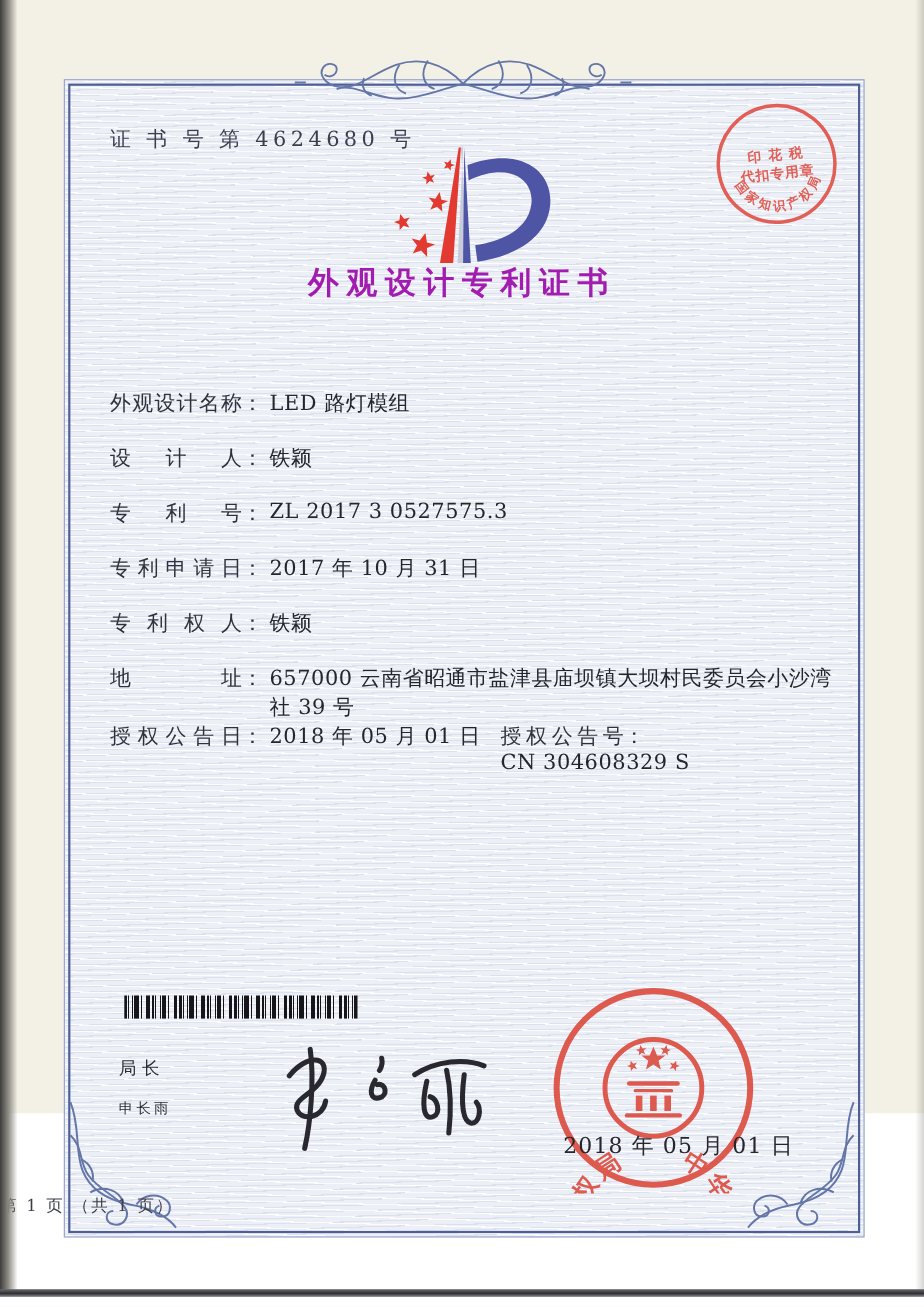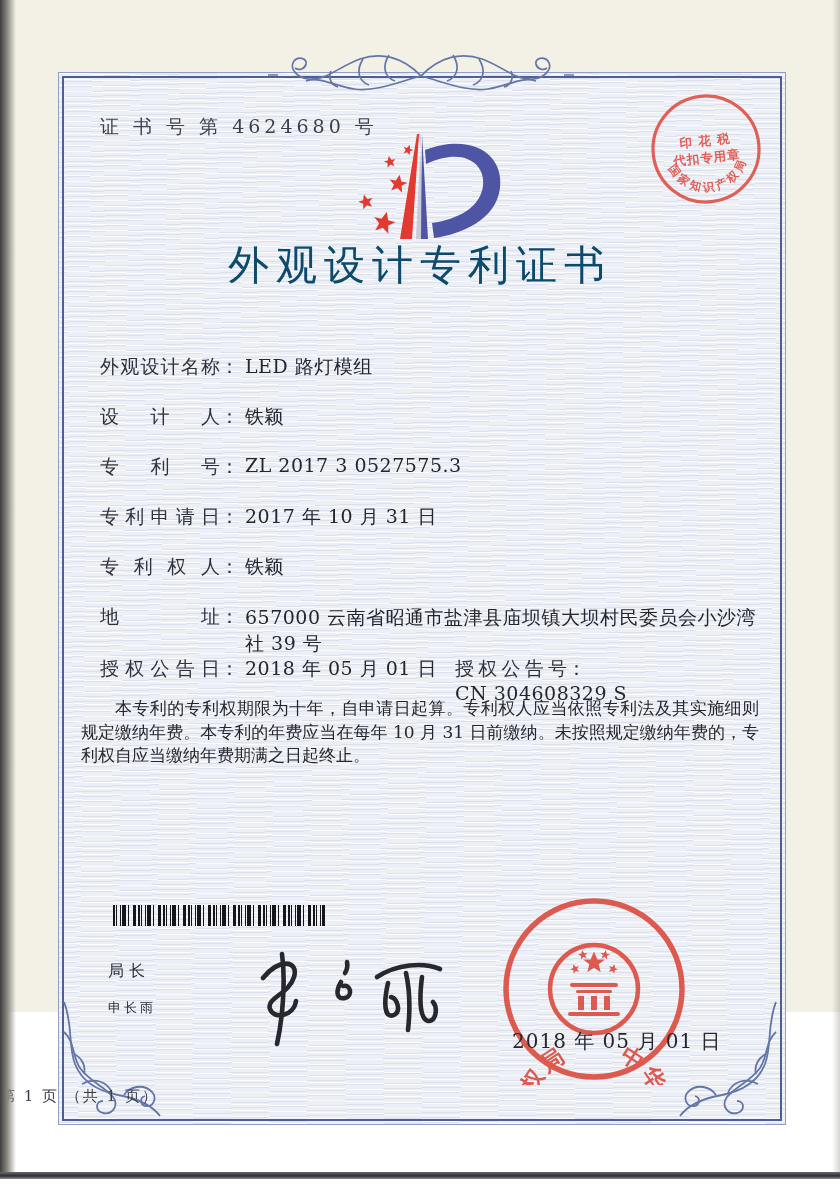--- a/index.html
+++ b/index.html
@@ -36,21 +36,21 @@
   .frame::before{
     content:"";position:absolute;left:3px;top:3px;right:3px;bottom:3px;
     border:2px solid #4e5f96;pointer-events:none;
   }
   .abs{position:absolute;}
   .cert-number{
     left:100px;top:114px;font-size:19px;letter-spacing:4px;color:#3a3f4e;
   }
   .title{
     left:0;top:238px;width:840px;text-align:center;
-    font-size:41px;font-weight:400;letter-spacing:7px;color:#0c4a6e;
+    font-size:28px;font-weight:700;letter-spacing:7px;color:#a21caf;
   }
   .field-row{left:100px;width:660px;font-size:19px;color:#2b2e38;}
   .field-label{
     display:inline-flex;justify-content:space-between;width:120px;
     vertical-align:top;color:#2f323c;
   }
   .field-colon{display:inline-block;vertical-align:top;margin:0 6px 0 0;}
   .field-value{display:inline-block;vertical-align:top;letter-spacing:.5px;color:#24262e;}
   .addr-value{width:512px;line-height:26px;}
   .grant-no{position:absolute;left:355px;top:0;}
@@ -195,21 +195,20 @@
           <span>授</span>
           <span>权</span>
           <span>公</span>
           <span>告</span>
           <span>号</span>
         </span><span class="field-colon">：</span><span class="field-value">CN 304608329 S</span>
     </span>
   </div>
 
   <div class="abs paragraphs">
-    <p>本专利的专利权期限为十年，自申请日起算。专利权人应当依照专利法及其实施细则规定缴纳年费。本专利的年费应当在每年 10 月 31 日前缴纳。未按照规定缴纳年费的，专利权自应当缴纳年费期满之日起终止。</p>
   </div>
 
   <div class="abs barcode"></div>
 
   <div class="abs director-title">局长</div>
   <div class="abs director-name">申长雨</div>
 
   <svg class="abs" style="left:235px;top:942px;" width="215" height="108" viewBox="0 0 215 108">
     <g stroke="#17171d" fill="none" stroke-width="4.6" stroke-linecap="round" opacity=".92">
       <path d="M28,36 C44,16 64,18 59,35 C54,52 31,56 35,67 C39,78 59,74 61,59"></path>

